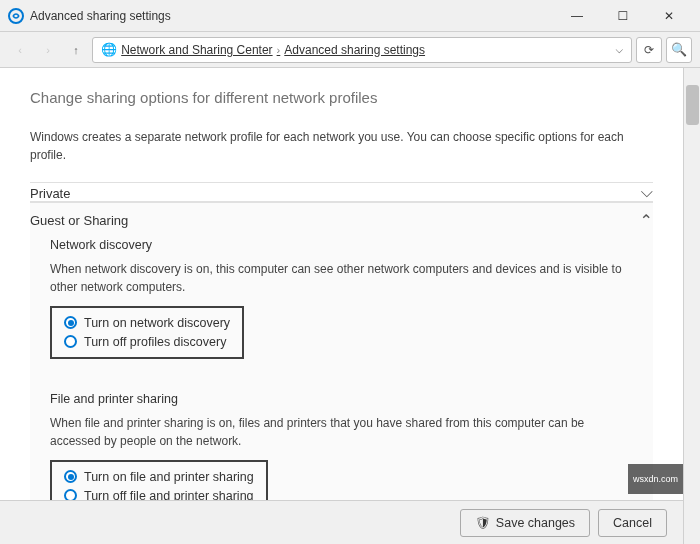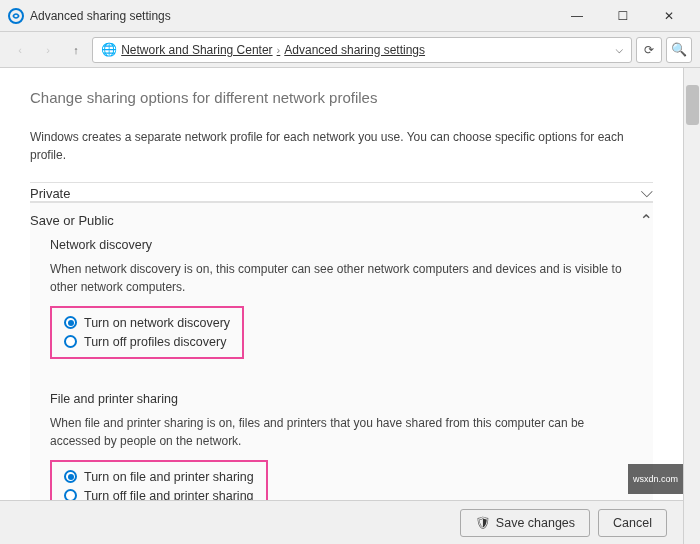--- a/index.html
+++ b/index.html
@@ -151,21 +151,21 @@
     }
     .sub-section-desc {
       font-size: 12px;
       color: #444;
       line-height: 1.5;
       margin-bottom: 10px;
     }
 
     
     .radio-group {
-      border: 2px solid #ec4899;
+      border: 2px solid #404040;
       padding: 8px 12px;
       display: inline-block;
       margin-bottom: 2px;
     }
     .radio-option {
       display: flex;
       align-items: center;
       gap: 7px;
       margin-bottom: 5px;
       font-size: 12.5px;
@@ -272,21 +272,21 @@
 
     <div class="profile-section">
       <div class="profile-header">
         <span class="profile-label">Private</span>
         <span class="profile-toggle">⌵</span>
       </div>
     </div>
 
     <div class="expanded-section">
       <div class="expanded-header" style="padding: 8px 0; border-top: 1px solid #e0e0e0;">
-        <span class="profile-label">Save or Public</span>
+        <span class="profile-label">Guest or Sharing</span>
         <span class="profile-toggle">⌃</span>
       </div>
 
       <div class="sub-section">
         <div class="sub-section-title">Network discovery</div>
         <div class="sub-section-desc">When network discovery is on, this computer can see other network computers and devices and is visible to other network computers.</div>
         <div class="radio-group">
           <div class="radio-option">
             <div class="radio-input checked"></div>
             <span class="radio-label">Turn on network discovery</span>

